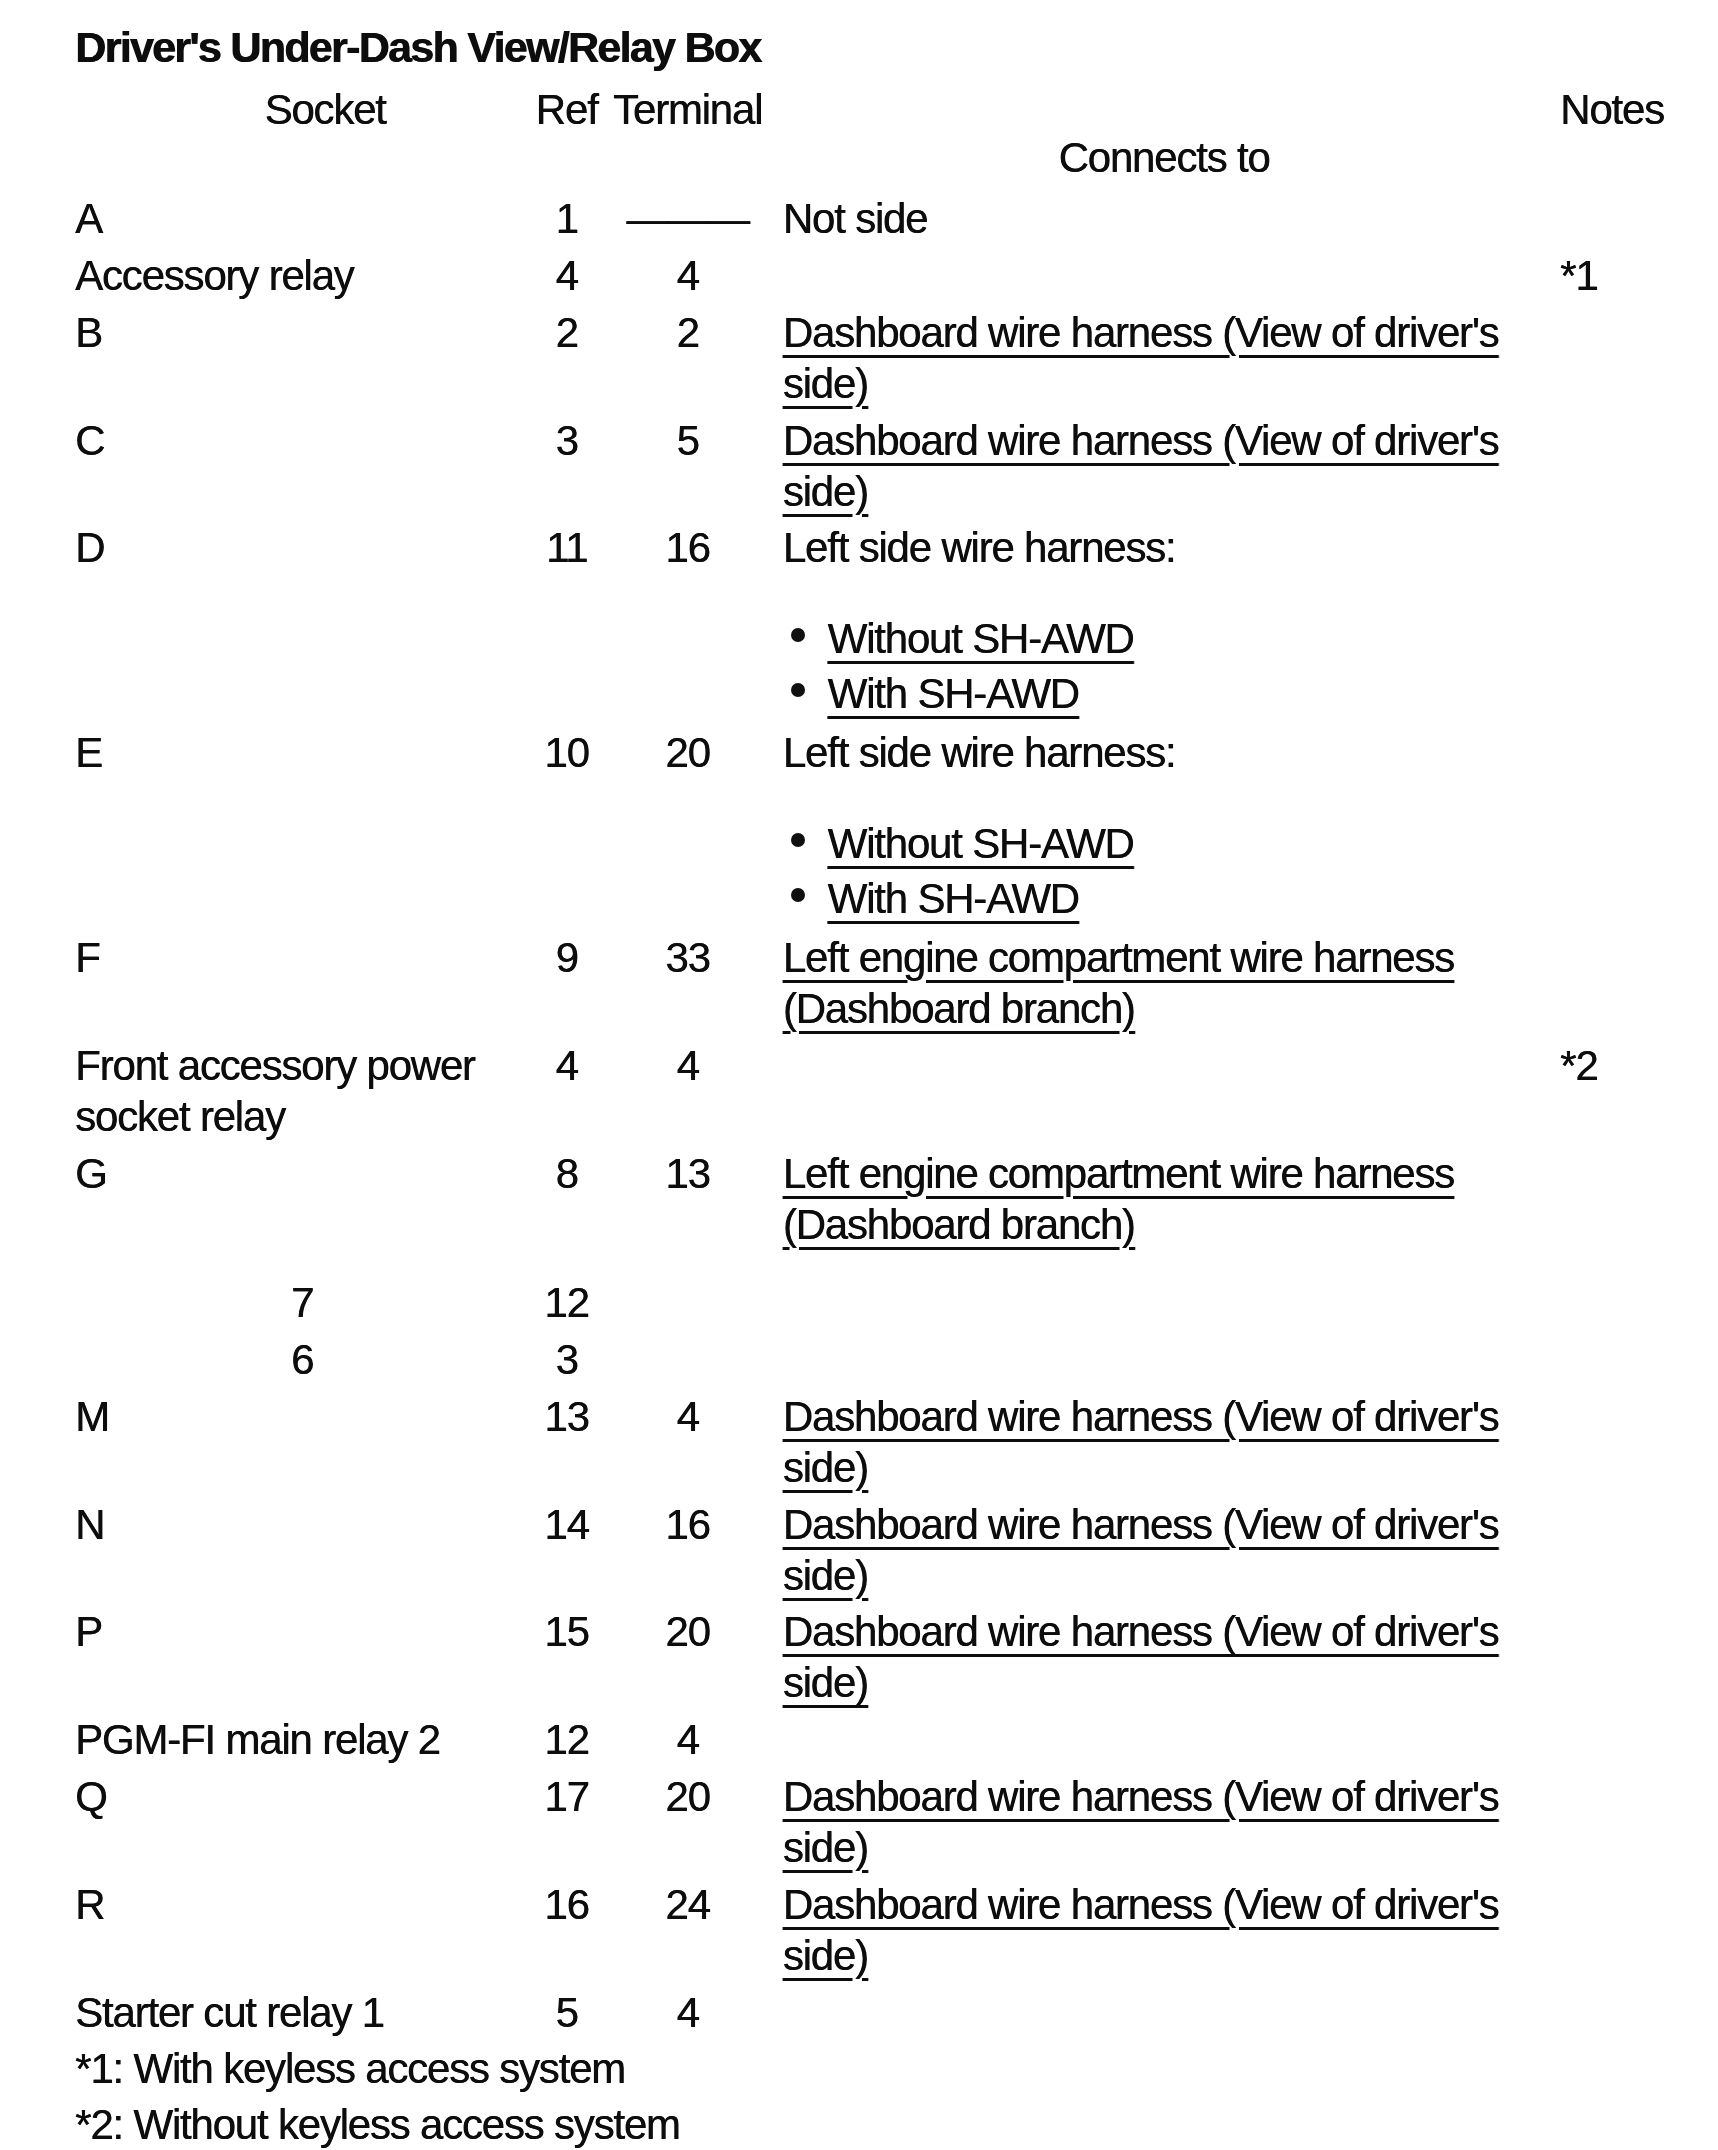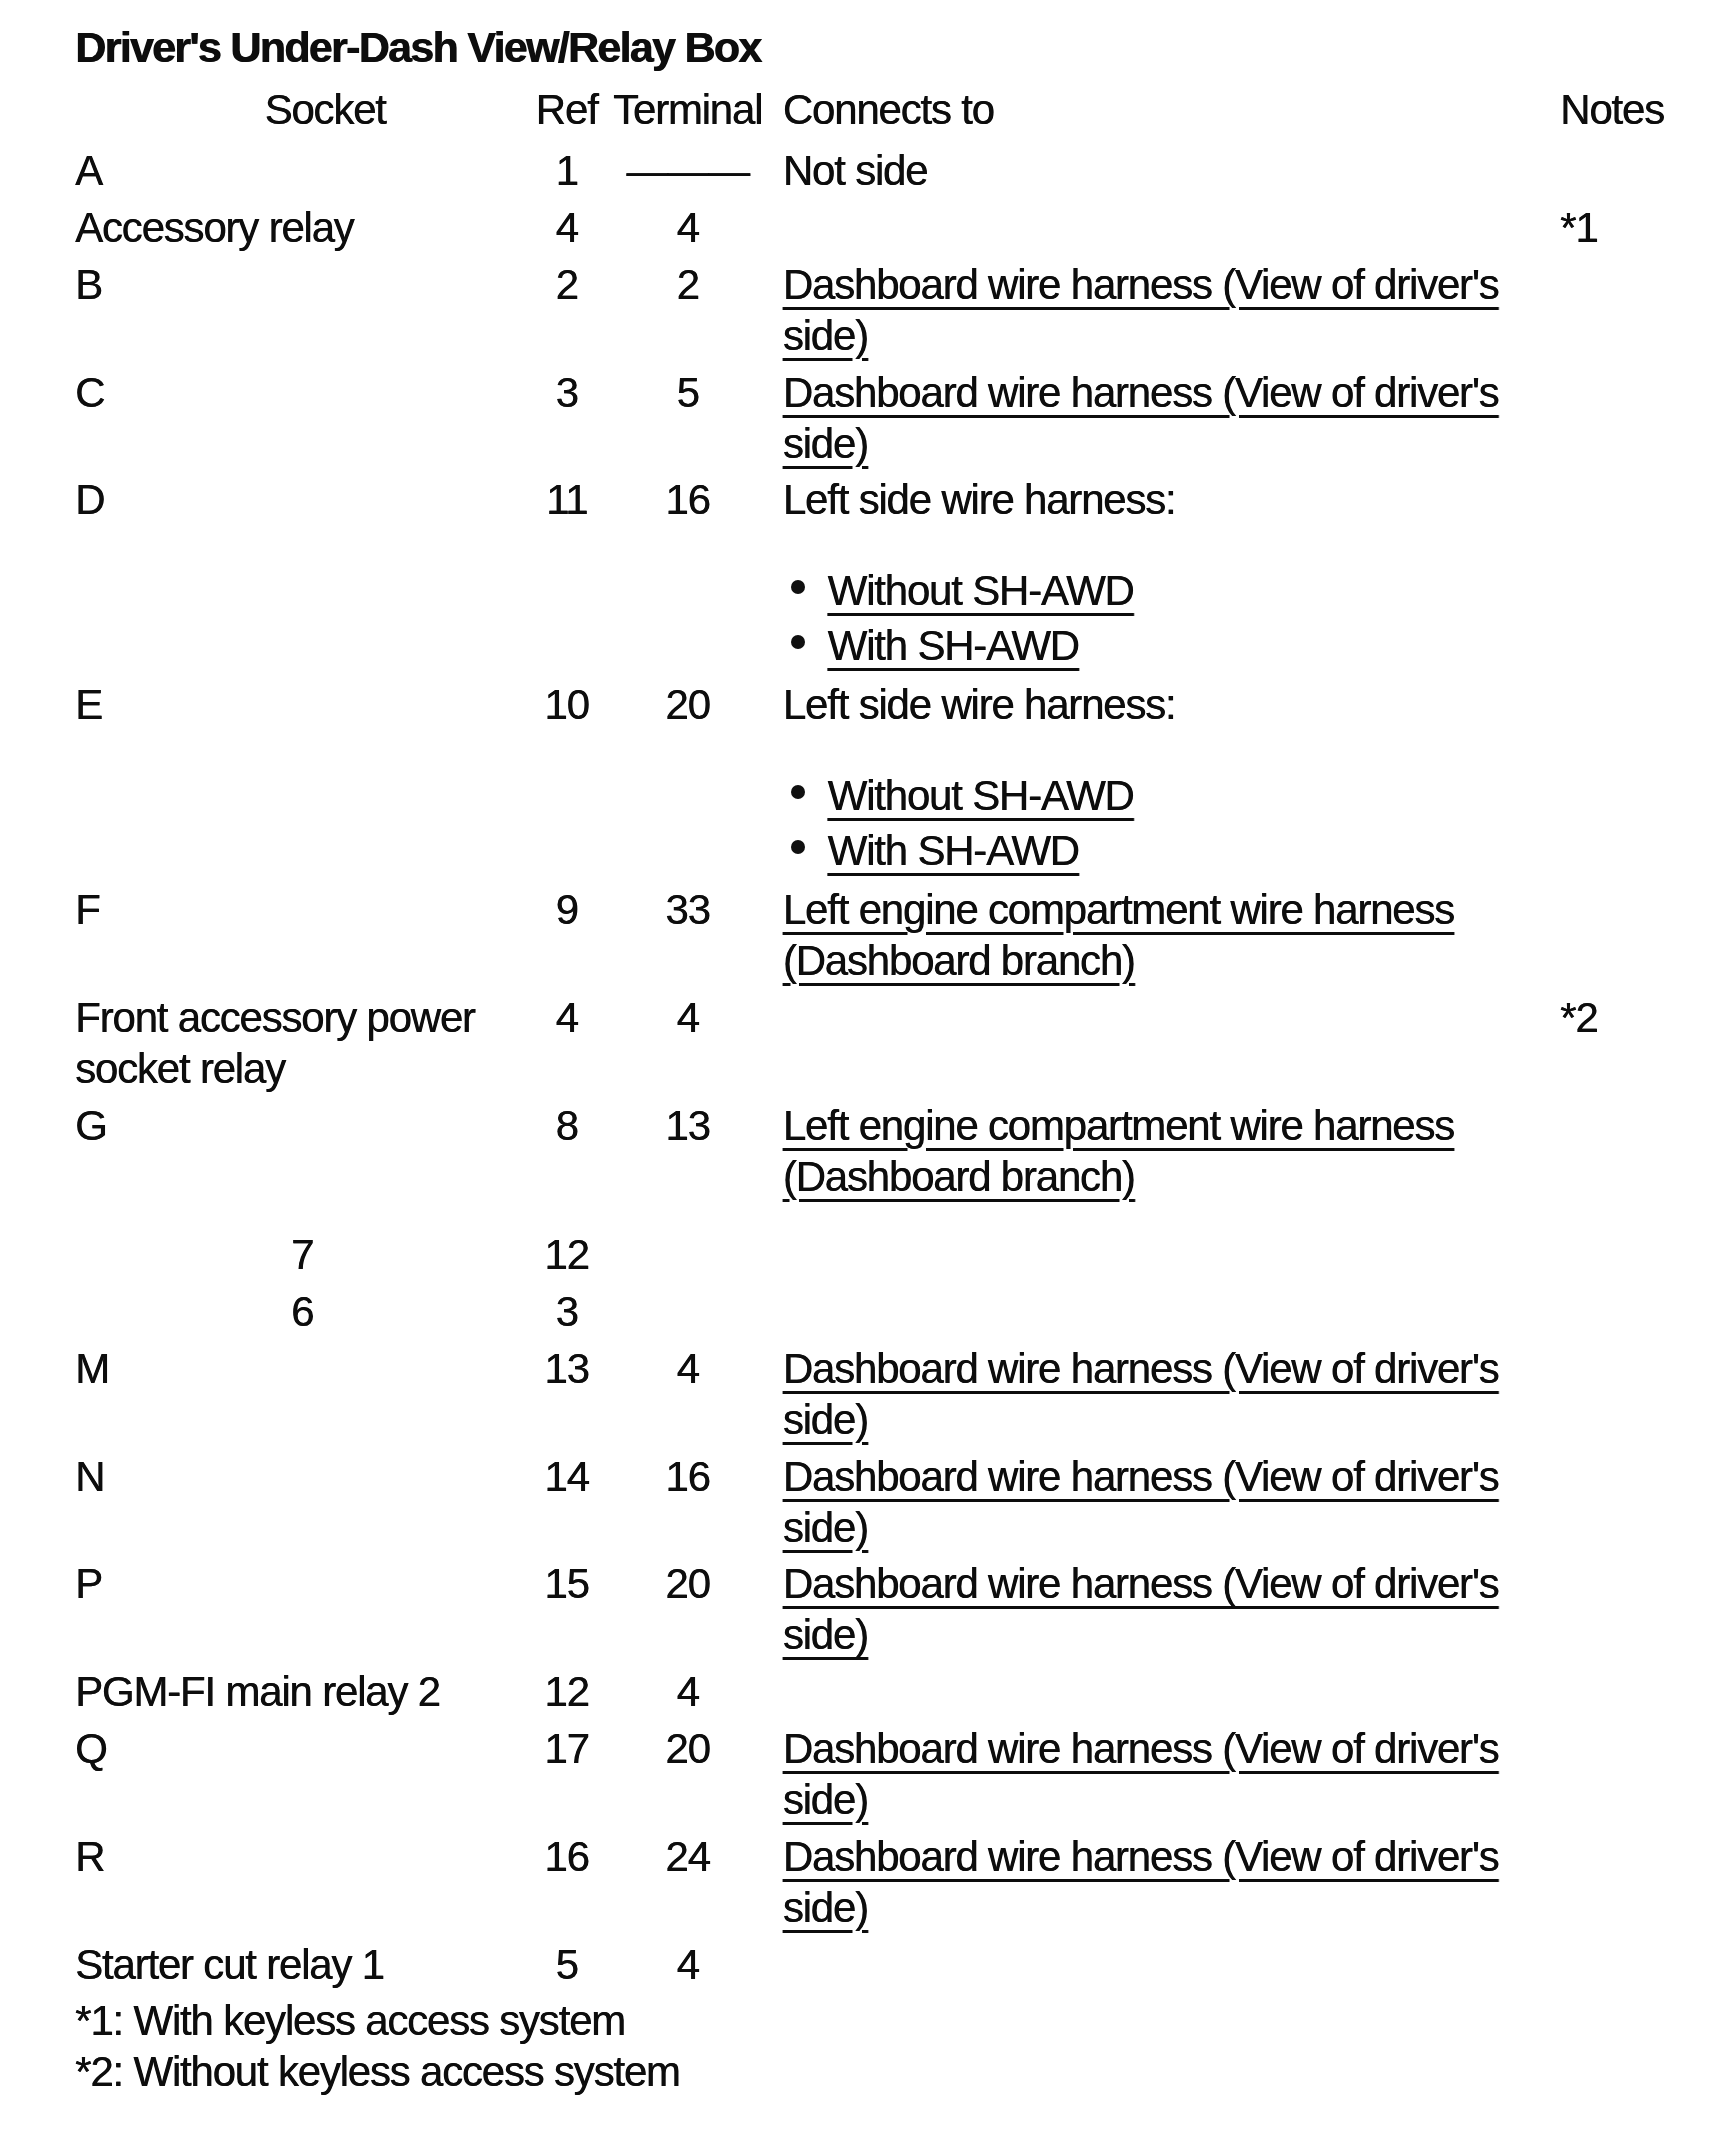--- a/index.html
+++ b/index.html
@@ -39,34 +39,34 @@
   .spacer{height:38px;}
   .bullet-line{
     display:flex;align-items:baseline;line-height:55px;
   }
   .dot{
     flex:0 0 auto;width:14px;height:14px;border-radius:50%;
     background:#101010;margin:0 22.5px 0 8.3px;
     position:relative;top:-11.7px;
   }
   .gap-after{margin-bottom:27.5px;}
-  .footnote{line-height:51px;}
+  .footnote{line-height:51px;margin-top:5px;}
 </style>
 </head>
 <body>
 
 <div class="doc">
 
   <h1 class="title">Driver's Under-Dash View/Relay Box</h1>
 
   <div class="row header">
     <div class="cell head-socket">Socket</div>
     <div class="cell ref">Ref</div>
     <div class="cell term">Terminal</div>
-    <div class="cell connects" style="">Connects to</div>
+    <div class="cell connects" style="text-align:center;margin-top:48px;">Connects to</div>
     <div class="cell notes">Notes</div>
   </div>
 
   <div class="row">
     <div class="cell socket">A</div>
     <div class="cell ref">1</div>
     <div class="cell term">———</div>
     <div class="cell connects"><span>Not side</span></div>
     <div class="cell notes"></div>
   </div>

